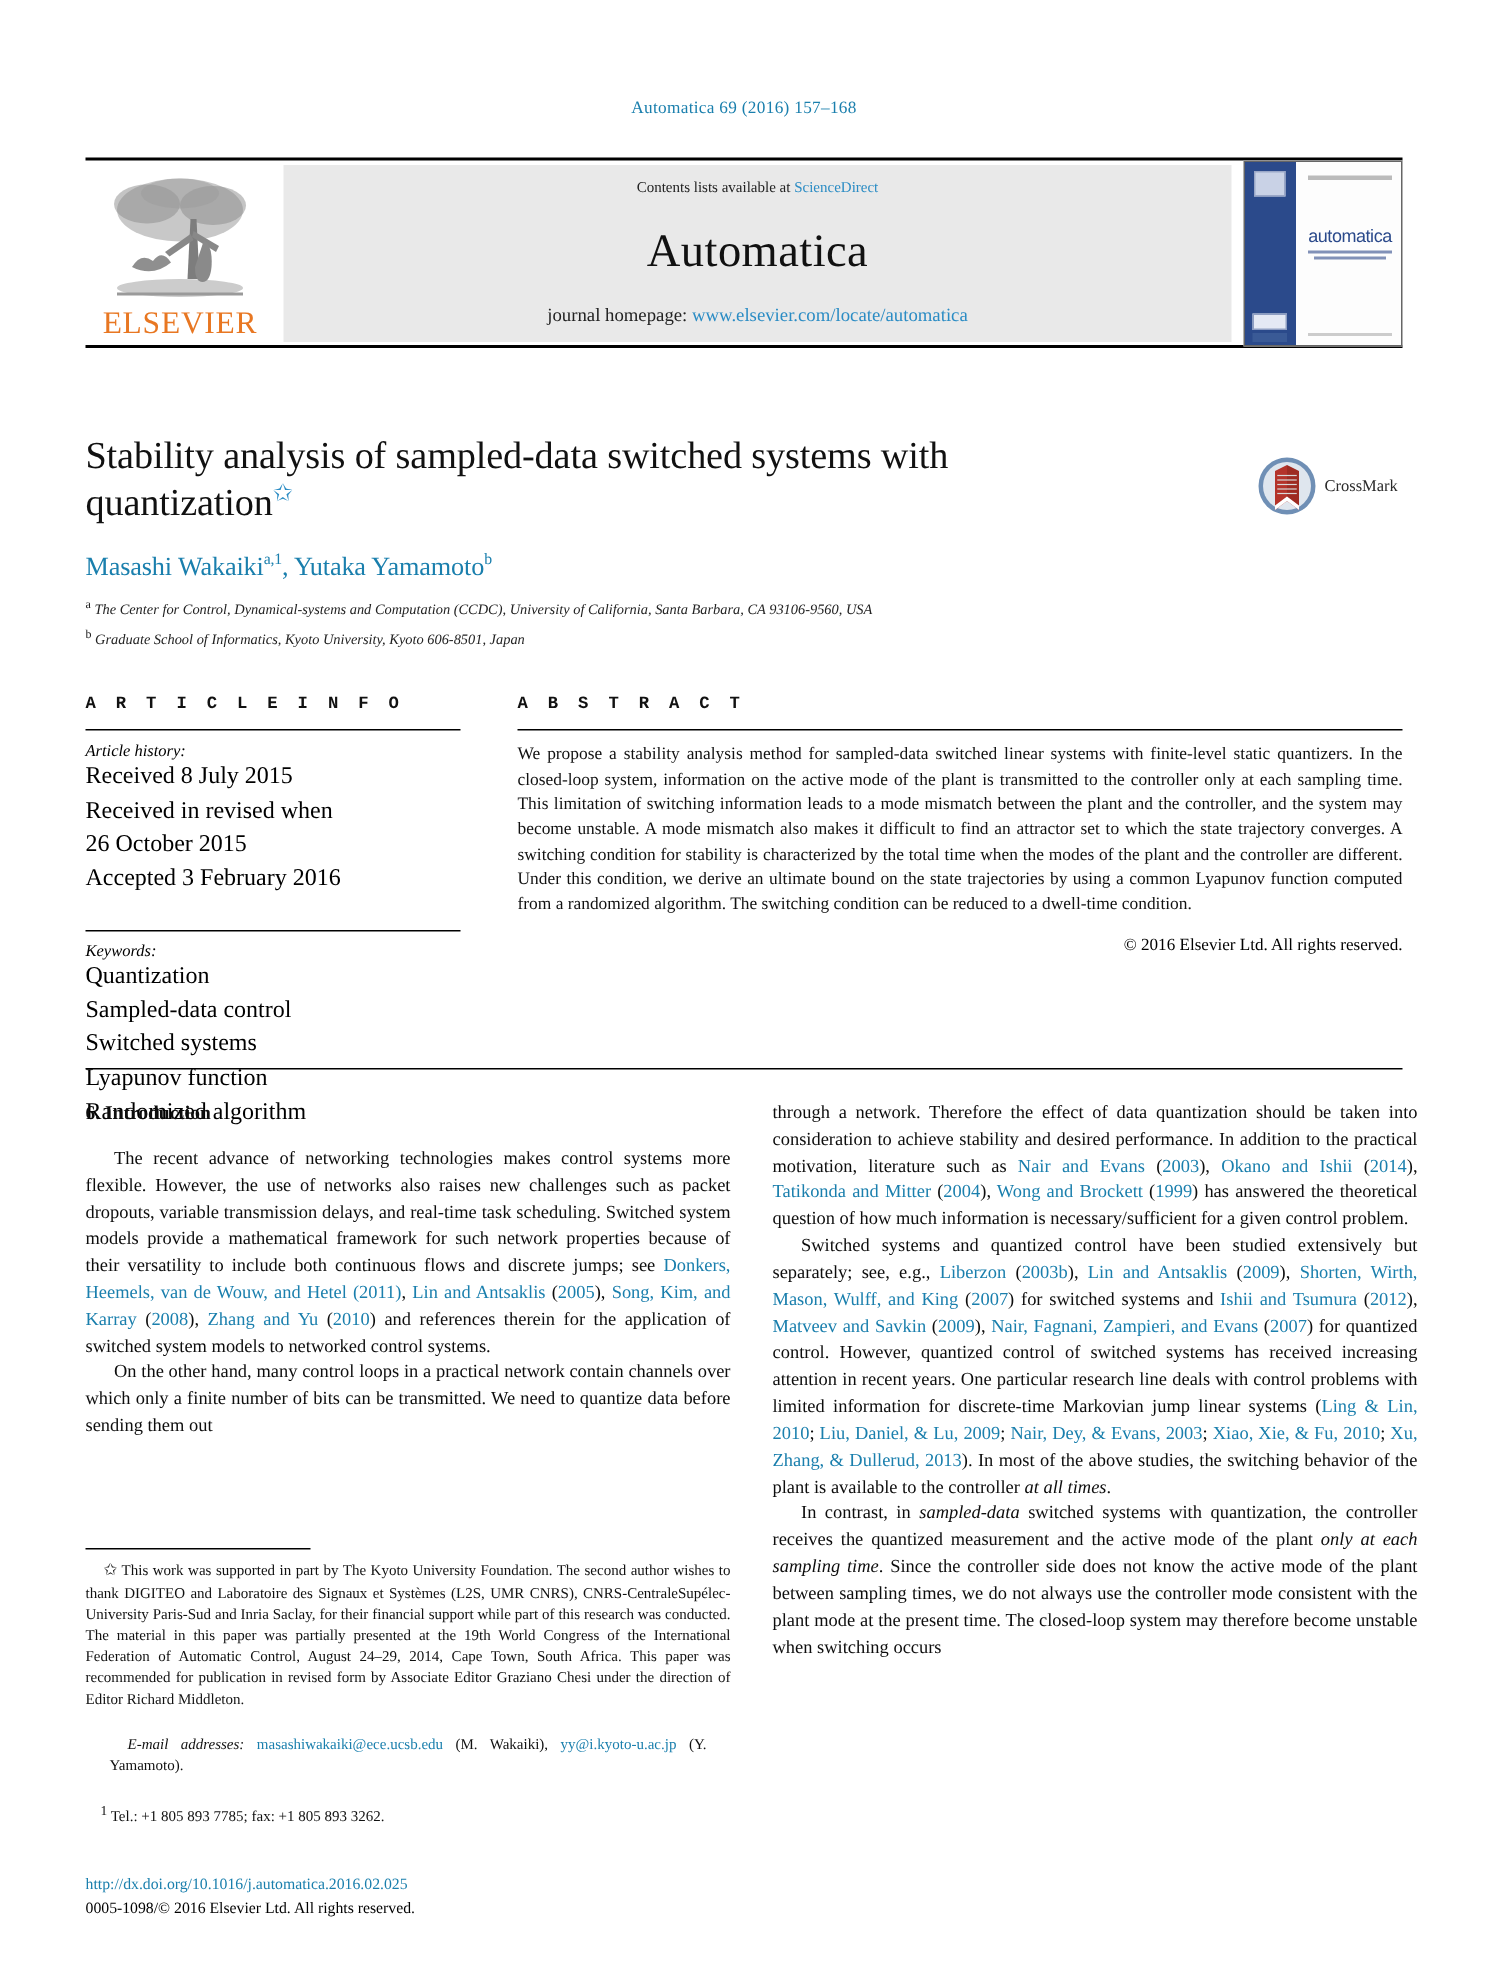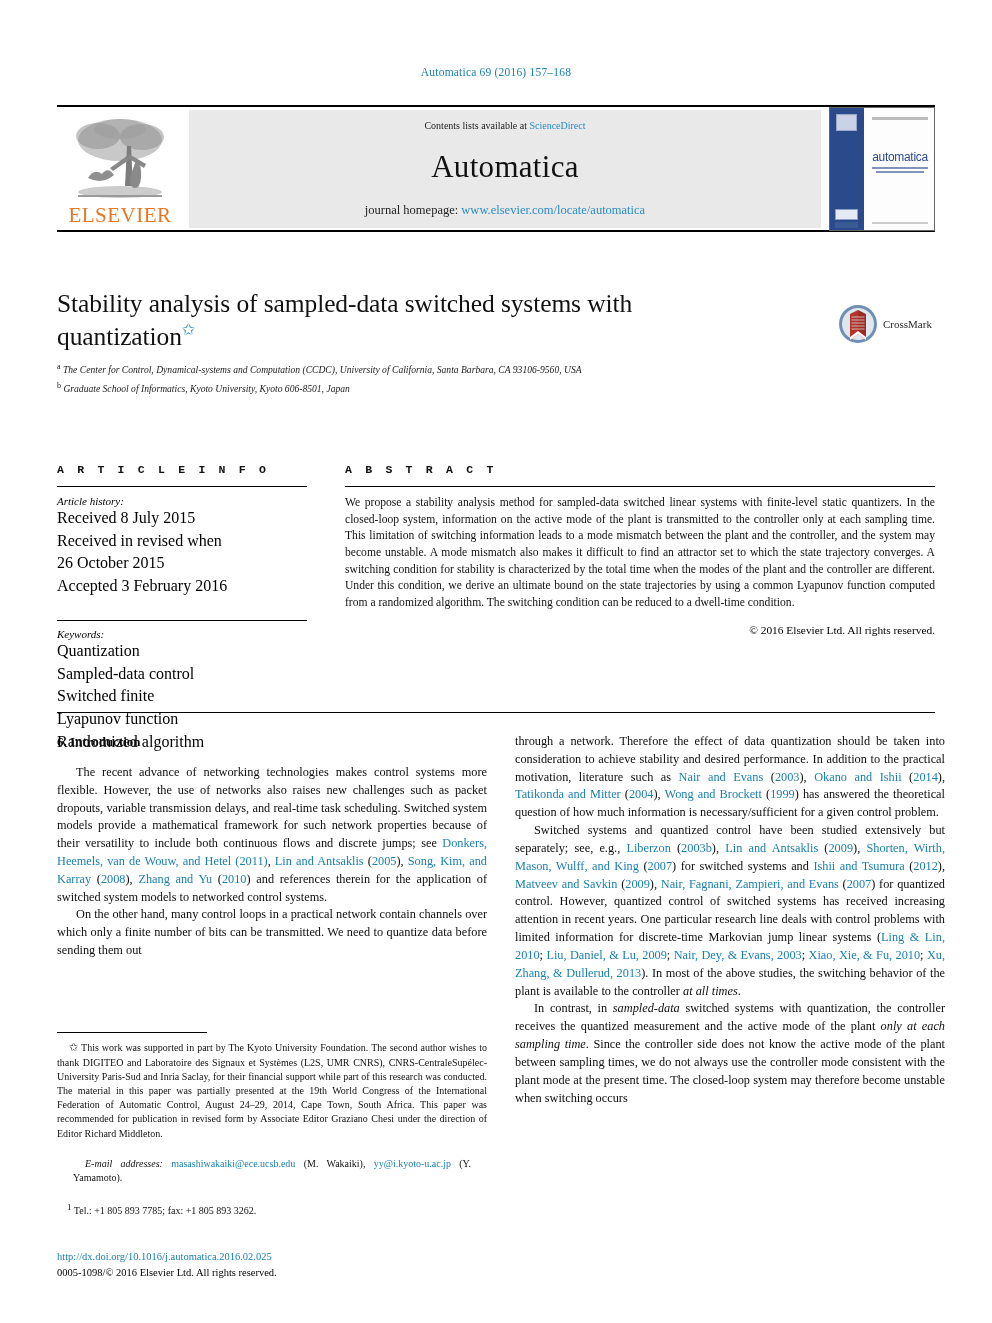--- a/index.html
+++ b/index.html
@@ -390,20 +390,23 @@
         </div>
         <div class="cover-botrule"></div>
       </div>
 
     </div>
     <div class="masthead-rule" style="margin-top:2px;border-top-width:2.5px;"></div>
   </div>
 
   <div class="title-block">
     <h1 class="paper-title"><span>Stability analysis of sampled-data switched systems with quantization</span><span class="title-star">✩</span></h1>
+    <div class="authors">
+      <span>Masashi Wakaiki</span><sup>a,1</sup>, <span>Yutaka Yamamoto</span><sup>b</sup>
+    </div>
     <div class="affil">
       <sup>a</sup> <span>The Center for Control, Dynamical-systems and Computation (CCDC), University of California, Santa Barbara, CA 93106-9560, USA</span>
     </div>
     <div class="affil" style="margin-top:2px;">
       <sup>b</sup> <span>Graduate School of Informatics, Kyoto University, Kyoto 606-8501, Japan</span>
     </div>
   </div>
 
   <div class="crossmark">
     <svg width="40" height="40" viewBox="0 0 40 40">
@@ -430,21 +433,21 @@
     <div class="hist-line">Received 8 July 2015</div>
     <div class="hist-line">Received in revised when</div>
     <div class="hist-line">26 October 2015</div>
     <div class="hist-line">Accepted 3 February 2016</div>
 
     <div class="kw-block">
       <div class="kw-divider"></div>
       <div class="kw-title">Keywords:</div>
       <div class="kw-line">Quantization</div>
       <div class="kw-line">Sampled-data control</div>
-      <div class="kw-line">Switched finite</div>
+      <div class="kw-line">Switched systems</div>
       <div class="kw-line">Lyapunov function</div>
       <div class="kw-line">Randomized algorithm</div>
     </div>
   </div>
 
   <div class="abstract-col">
     <div class="sec-head">A B S T R A C T</div>
     <div class="hr-mid"></div>
     <div class="abstract-body">We propose a stability analysis method for sampled-data switched linear systems with finite-level static quantizers. In the closed-loop system, information on the active mode of the plant is transmitted to the controller only at each sampling time. This limitation of switching information leads to a mode mismatch between the plant and the controller, and the system may become unstable. A mode mismatch also makes it difficult to find an attractor set to which the state trajectory converges. A switching condition for stability is characterized by the total time when the modes of the plant and the controller are different. Under this condition, we derive an ultimate bound on the state trajectories by using a common Lyapunov function computed from a randomized algorithm. The switching condition can be reduced to a dwell-time condition.</div>
     <div class="abstract-copy">© 2016 Elsevier Ltd. All rights reserved.</div>

